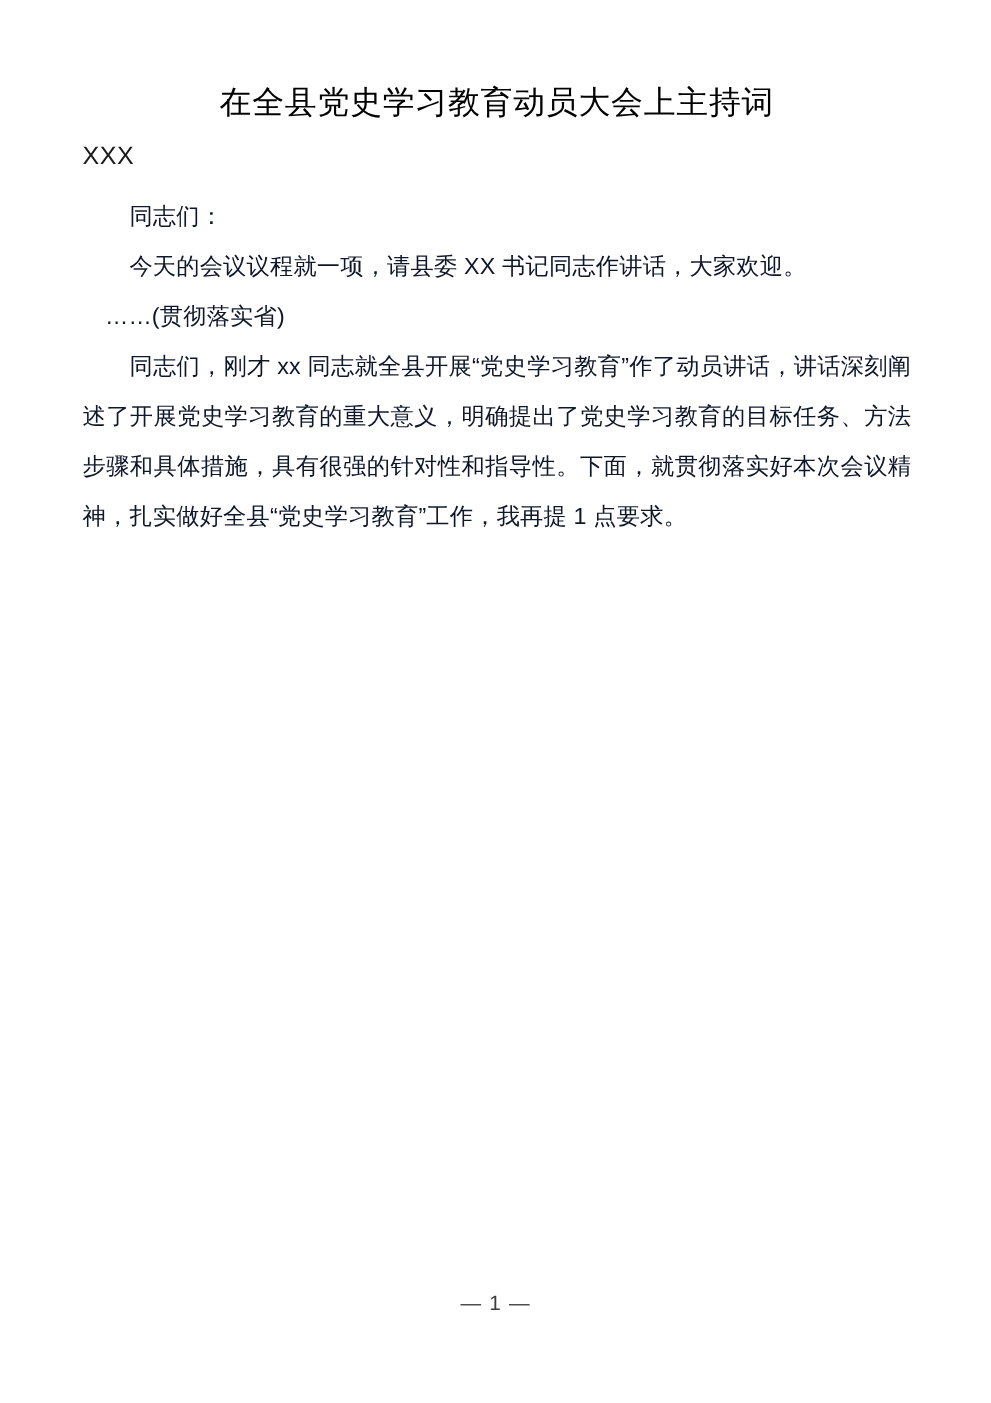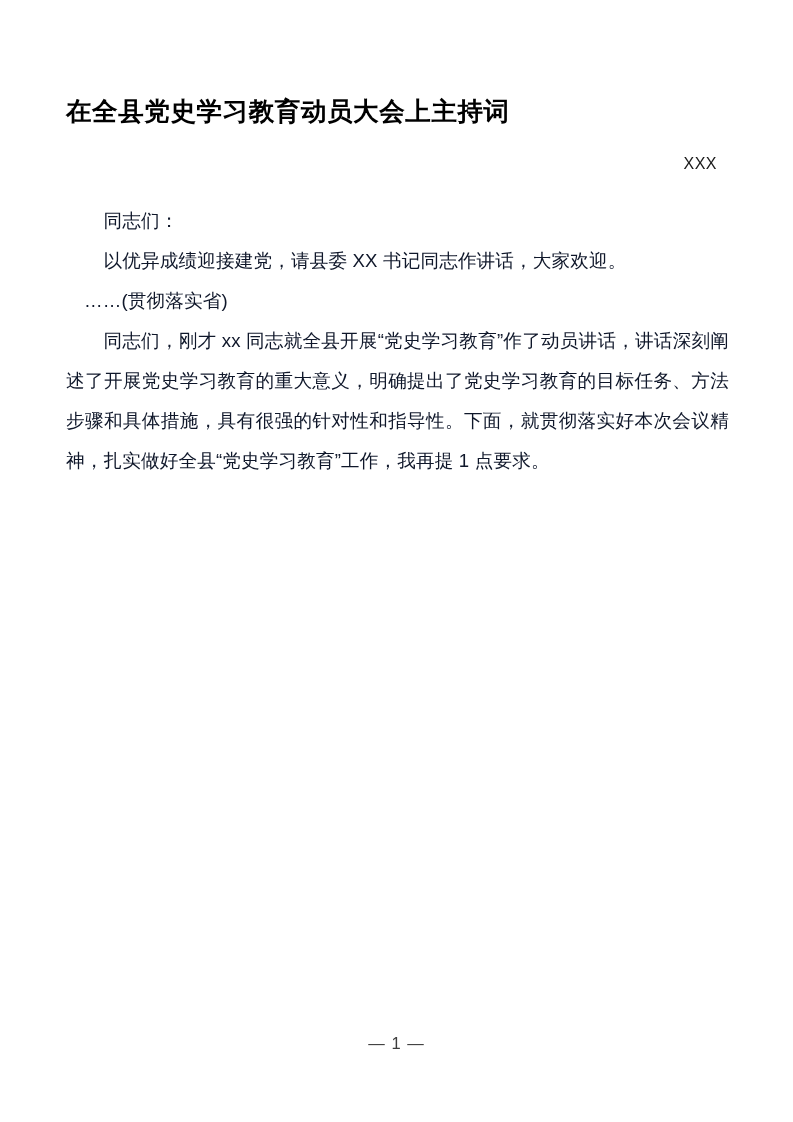--- a/index.html
+++ b/index.html
@@ -28,32 +28,33 @@
 
   .content {
     position: absolute;
     left: 66px;
     top: 0;
     width: 663px;
   }
 
   .doc-title {
     font-size: 25.5px;
-    font-weight: bold;
+    font-weight: normal;
+    text-align: center;
     letter-spacing: 0.6px;
     line-height: 1.2;
     margin: 0;
-    padding-top: 96px;
+    padding-top: 67px;
     color: #000000;
   }
 
   .byline {
-    font-size: 16px;
-    text-align: right;
-    margin: 12px;
+    font-size: 20px;
+    text-align: left;
+    margin: 0;
     padding-top: 16px;
     letter-spacing: 0.5px;
     color: #1a1a1a;
   }
 
   .body-block {
     padding-top: 16px;
   }
 
   p.para {
@@ -95,21 +96,21 @@
 
     <h1 class="doc-title">在全县党史学习教育动员大会上主持词</h1>
 
     <div class="byline">XXX</div>
 
     <div class="body-block">
 
       <p class="para indent-2">同志们：</p>
 
 
-      <p class="para indent-2">以优异成绩迎接建党，请县委 XX 书记同志作讲话，大家欢迎。</p>
+      <p class="para indent-2">今天的会议议程就一项，请县委 XX 书记同志作讲话，大家欢迎。</p>
 
       <p class="para indent-1">……(贯彻落实省)</p>
 
       <p class="para indent-2">同志们，刚才 xx 同志就全县开展“党史学习教育”作了动员讲话，讲话深刻阐述了开展党史学习教育的重大意义，明确提出了党史学习教育的目标任务、方法步骤和具体措施，具有很强的针对性和指导性。下面，就贯彻落实好本次会议精神，扎实做好全县“党史学习教育”工作，我再提 1 点要求。</p>
 
 
     </div>
   </div>
 
   <div class="footer">— 1 —</div>

